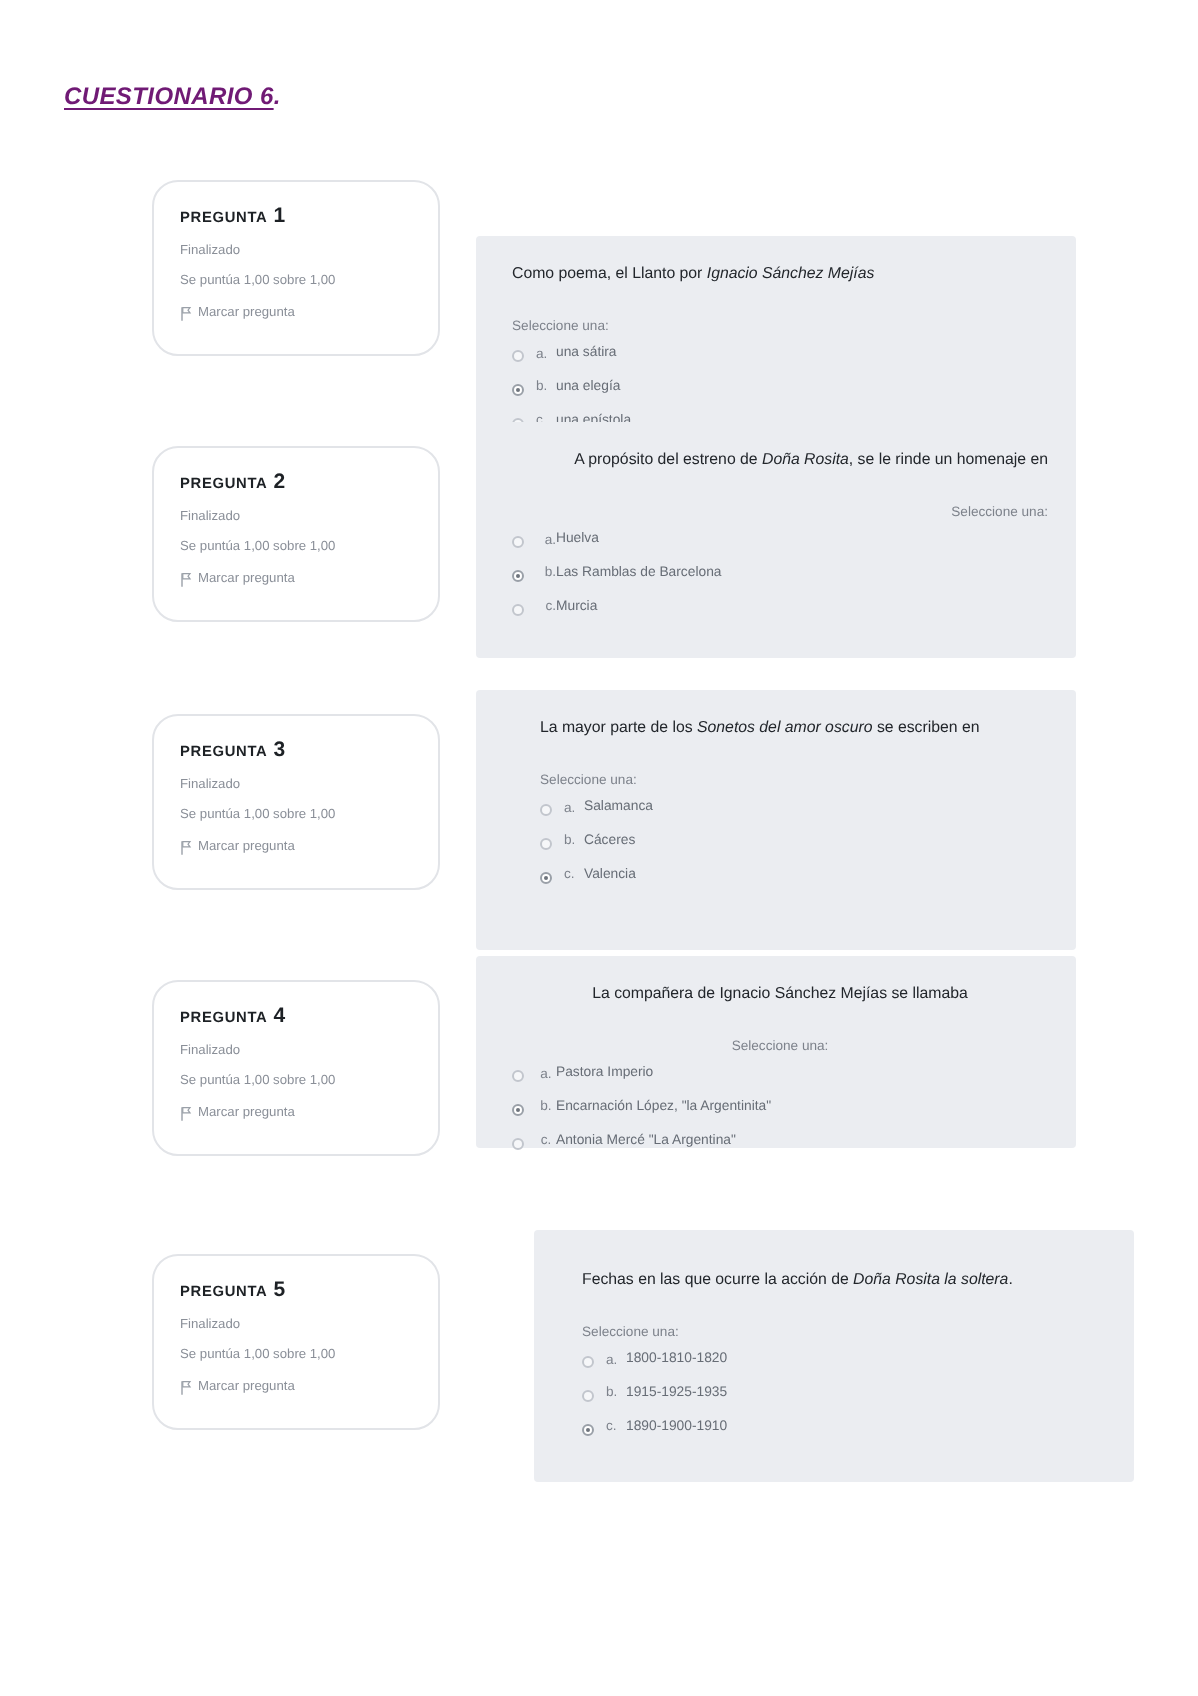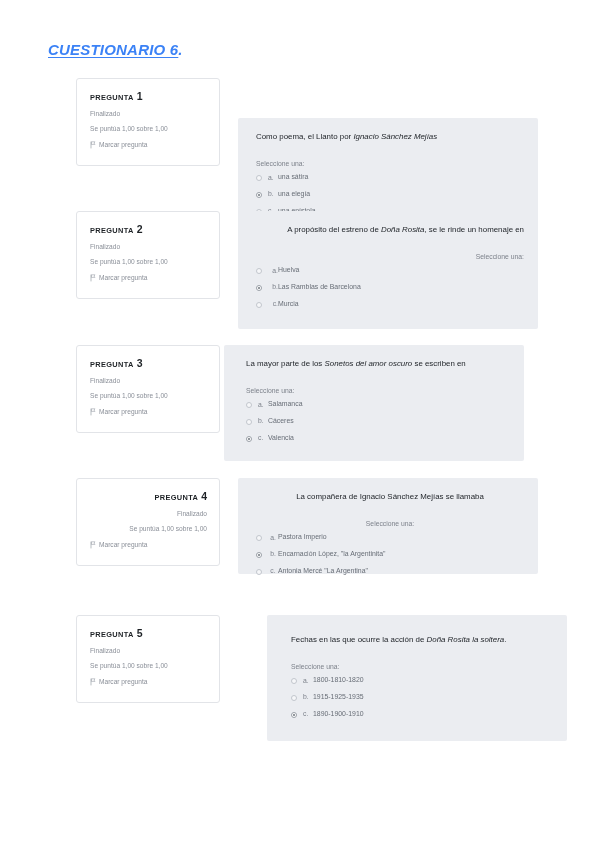--- a/index.html
+++ b/index.html
@@ -17,26 +17,26 @@
   }
 
   .page {
     position: absolute;
     inset: 0;
     background: #ffffff;
   }
 
   .doc-title {
     position: absolute;
-    left: 48px;
+    left: 32px;
     top: 41px;
-    font-size: 15px;
+    font-size: 12px;
     font-weight: bold;
     font-style: italic;
-    color: #3b82f6;
+    color: #701a75;
     letter-spacing: 0.2px;
     white-space: nowrap;
   }
   .doc-title .ul {
     text-decoration: underline;
     text-underline-offset: 2px;
   }
 
   .quiz {
     position: absolute;
@@ -47,25 +47,25 @@
 
   .qblock {
     position: absolute;
     left: 0;
     width: 599px;
   }
 
   .qinfo {
     position: absolute;
     left: 76px;
-    top: 0;
+    top: 12px;
     width: 144px;
     background: #ffffff;
     border: 1px solid #e2e4e8;
-    border-radius: 3px;
+    border-radius: 13px;
     box-sizing: border-box;
     padding: 12px 12px 12px 13px;
   }
 
   .qinfo-head {
     font-size: 7.4px;
     font-weight: bold;
     color: #1d2125;
     letter-spacing: 0.35px;
     margin: 0 0 9px 0;
@@ -260,42 +260,42 @@
           <div class="qinfo-line flagline">
             <span class="flag-icon">
               <svg viewBox="0 0 6 8" width="6" height="8">
                 <path d="M1 0.6 L1 7.4" stroke="#9aa0a8" stroke-width="0.7" fill="none"></path>
                 <path d="M1.4 0.8 L5 0.8 L4 2.1 L5 3.4 L1.4 3.4 Z" fill="none" stroke="#9aa0a8" stroke-width="0.6"></path>
               </svg>
             </span>
             <span>Marcar pregunta</span>
           </div>
         </div>
-        <div class="qpanel" style="left: 224px; width: 300px; height: 116px; padding: 14px 14px 0px 22px;">
+        <div class="qpanel" style="left: 238px; width: 300px; height: 130px; padding: 14px 14px 0px 32px;">
           <div class="qtext"><span>La mayor parte de los </span><i>Sonetos del amor oscuro</i><span> se escriben en</span></div>
           <div class="selecc">Seleccione una:</div>
           <div class="opt">
             <span class="radio"></span>
             <span class="opt-letter">a.</span>
             <span class="opt-text">Salamanca</span>
           </div>
           <div class="opt">
             <span class="radio"></span>
             <span class="opt-letter">b.</span>
             <span class="opt-text">Cáceres</span>
           </div>
           <div class="opt">
             <span class="radio sel"></span>
             <span class="opt-letter">c.</span>
             <span class="opt-text">Valencia</span>
           </div>
         </div>
       </div>
       <div class="qblock" style="top: 478px;">
-        <div class="qinfo" style="min-height: 88px; text-align: right;">
+        <div class="qinfo" style="min-height: 88px;">
           <div class="qinfo-head"><span>PREGUNTA</span><span class="qnum">4</span></div>
           <div class="qinfo-line">Finalizado</div>
           <div class="qinfo-line">Se puntúa 1,00 sobre 1,00</div>
           <div class="qinfo-line flagline">
             <span class="flag-icon">
               <svg viewBox="0 0 6 8" width="6" height="8">
                 <path d="M1 0.6 L1 7.4" stroke="#9aa0a8" stroke-width="0.7" fill="none"></path>
                 <path d="M1.4 0.8 L5 0.8 L4 2.1 L5 3.4 L1.4 3.4 Z" fill="none" stroke="#9aa0a8" stroke-width="0.6"></path>
               </svg>
             </span>

